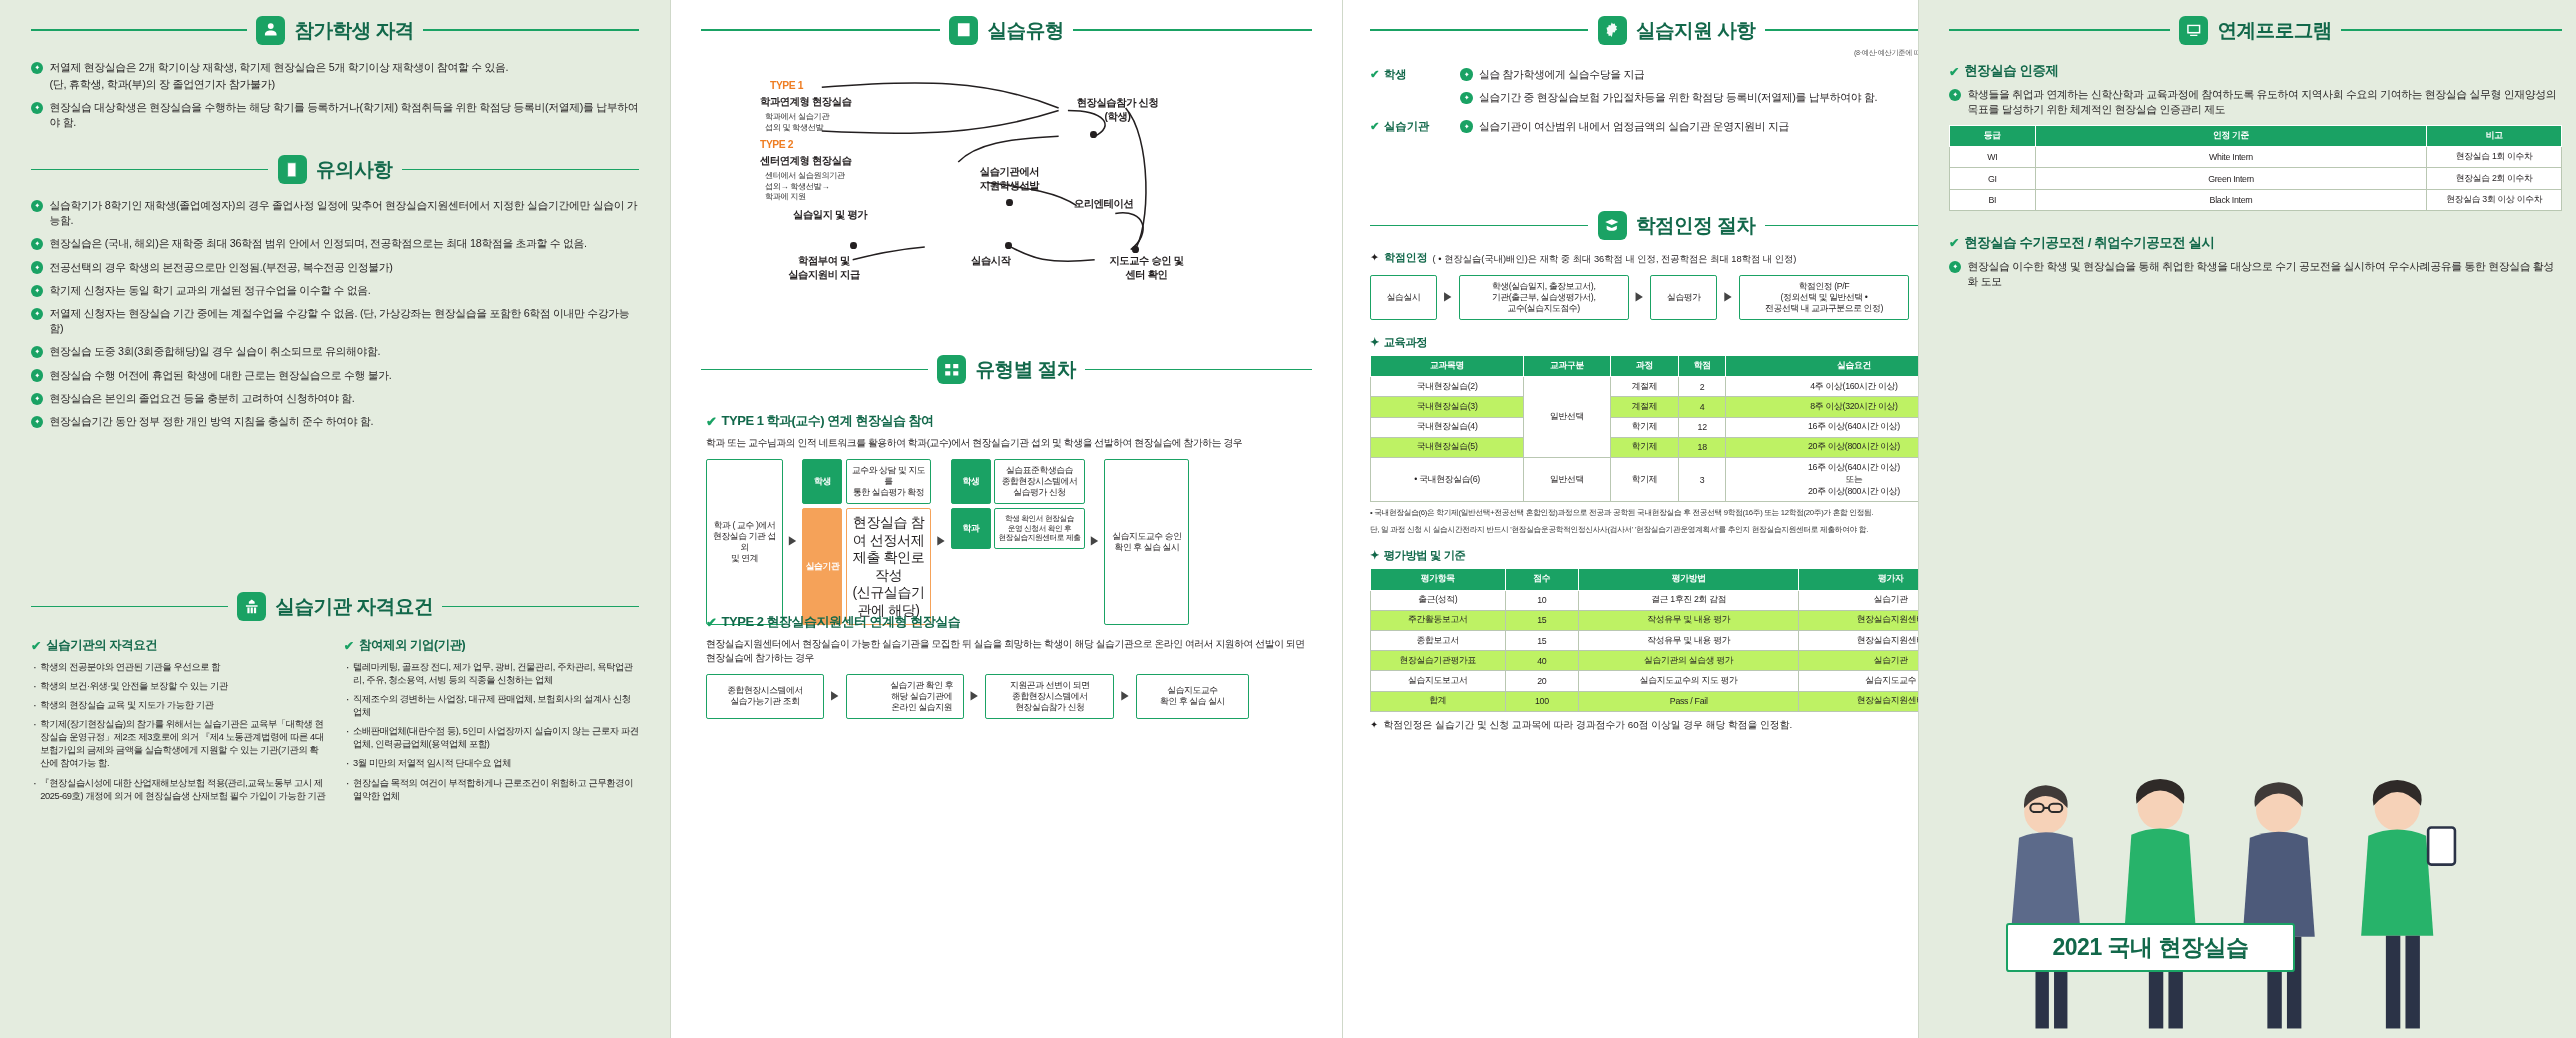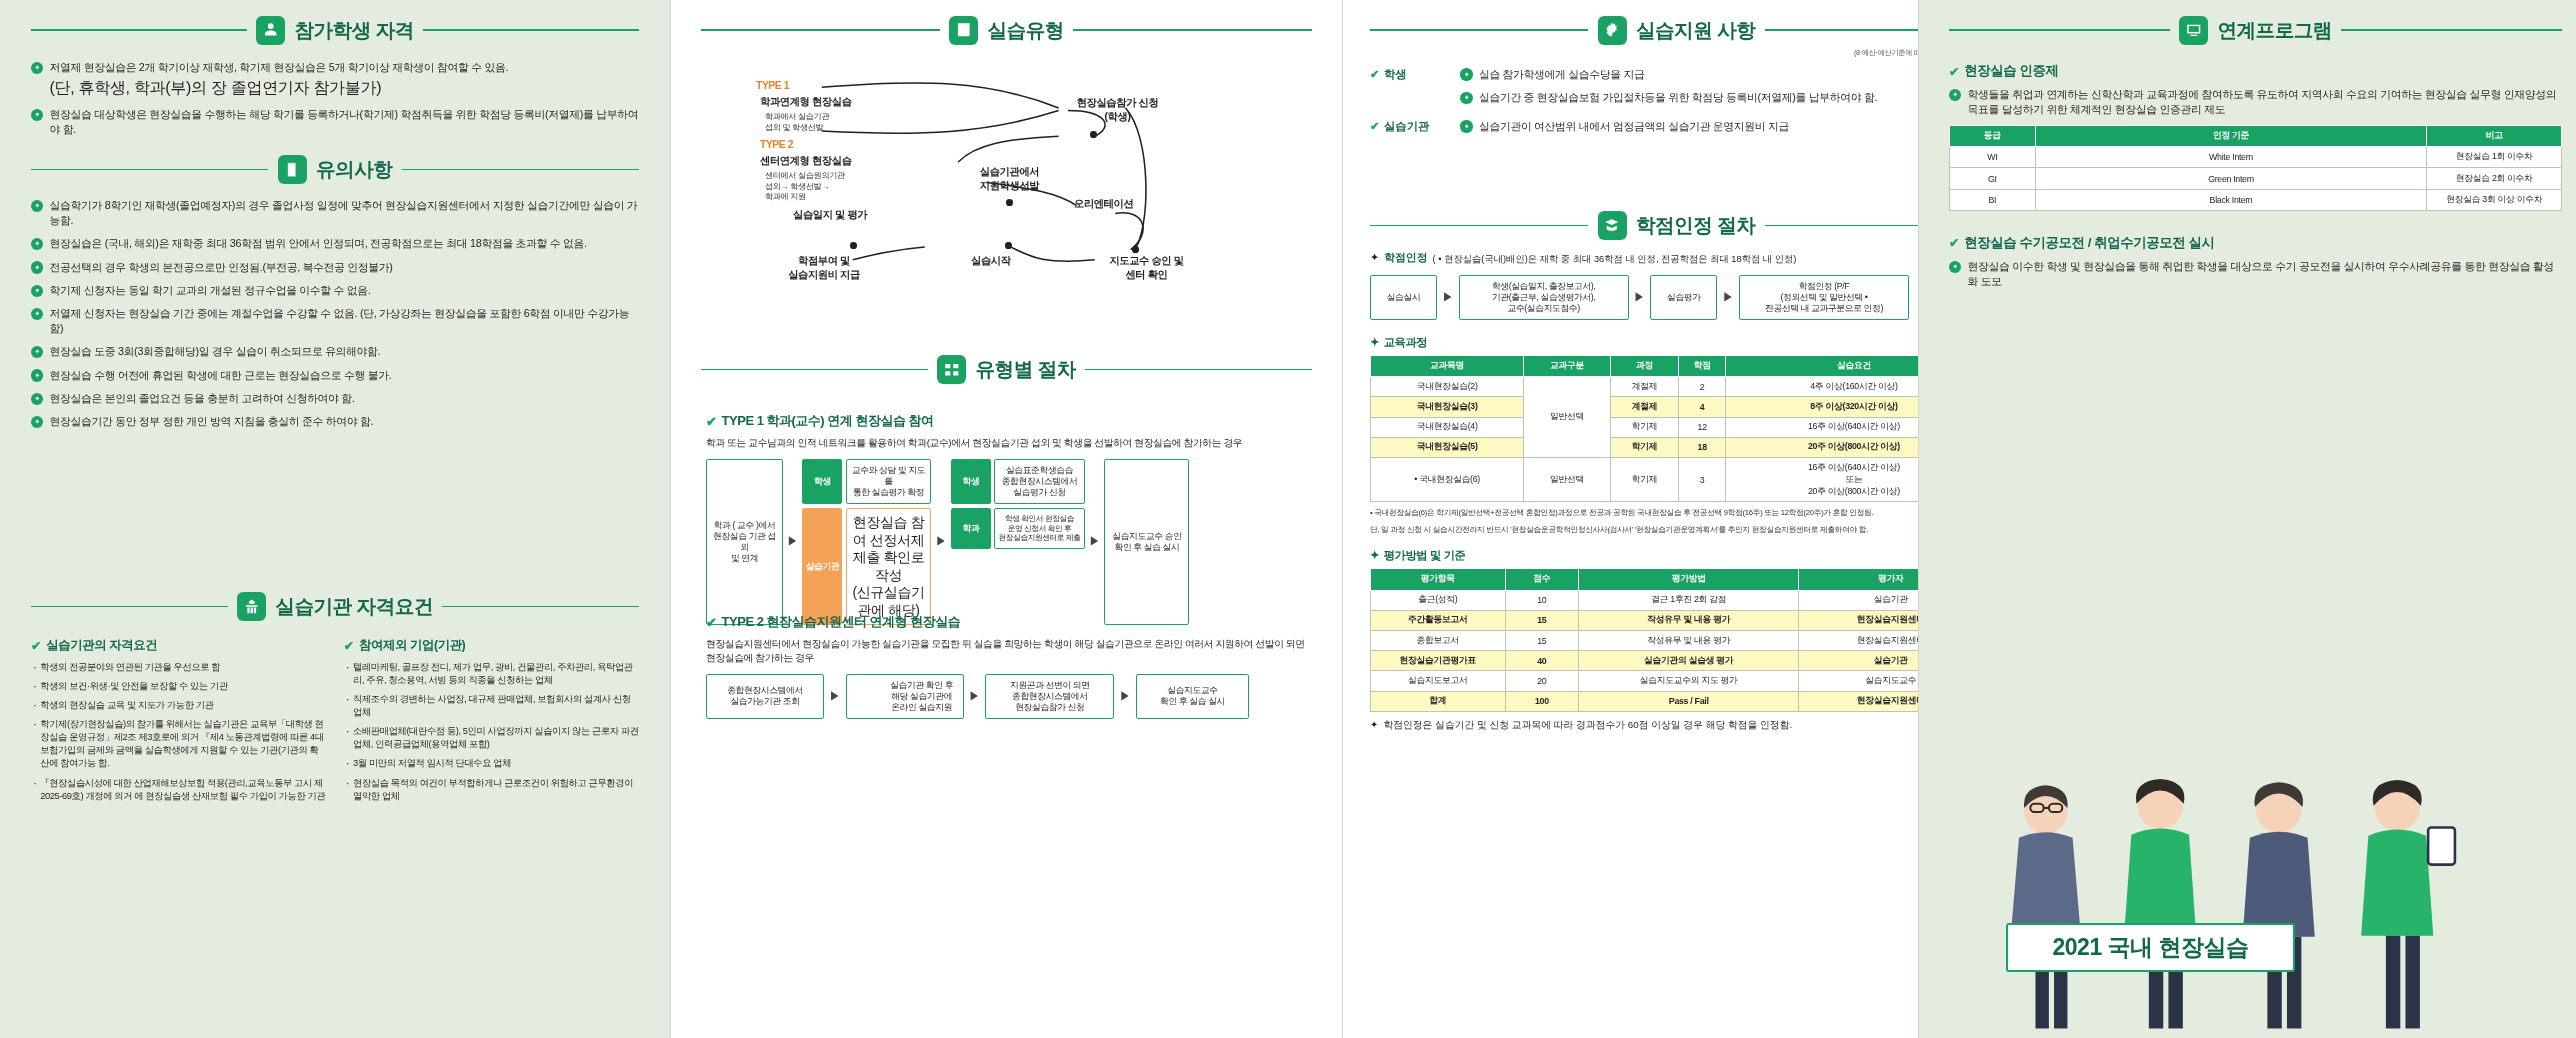--- a/index.html
+++ b/index.html
@@ -49,21 +49,21 @@
   ul.bullets > li {
     position:relative; padding-left:18.5px; margin-bottom:8.8px;
     font-size:10.8px; line-height:1.35; letter-spacing:-0.3px;
   }
   ul.bullets > li .bi {
     position:absolute; left:0; top:1.5px;
     width:12.4px; height:12.4px; border-radius:50%;
     background:#1aa264; color:#fff; font-size:7.2px;
     display:flex; align-items:center; justify-content:center;
   }
-  .sub-note { display:block; font-size:16px; margin-top:2.1px; }
+  .sub-note { display:block; font-size:11px; margin-top:2.1px; }
 
   
   .chk-head {
     font-size:12.4px; font-weight:bold; color:#12684a;
     display:flex; align-items:center; gap:5.2px; margin-bottom:7.2px;
     letter-spacing:-0.4px;
   }
   .chk-head .ck { color:#1aa264; font-size:12.4px; }
 
   
@@ -103,21 +103,21 @@
 
   
   table.gtab { border-collapse:collapse; width:100%; font-size:8.8px; letter-spacing:-0.3px; }
   table.gtab th {
     background:#1aa264; color:#fff; font-weight:bold;
     border:0.5px solid #ffffff; padding:4.1px 2.1px; text-align:center;
   }
   table.gtab td {
     border:0.5px solid #b9c7b2; padding:3.6px 3.1px; text-align:center; background:#fff;
   }
-  table.gtab tr.alt td { background:#fef9c3;font-weight:bold; }
+  table.gtab tr.alt td { background:#bef264; }
 
   .tbl-cap {
     font-size:11.3px; font-weight:bold; color:#12684a;
     display:flex; align-items:center; gap:4.6px; margin-bottom:5.2px; letter-spacing:-0.4px;
   }
   .foot-note { font-size:7.7px; line-height:1.45; letter-spacing:-0.3px; color:#333; margin-top:5.2px; }
   .tiny-right { font-size:7.2px; color:#555; text-align:right; letter-spacing:-0.3px; }
 
   
   table.wtab { border-collapse:collapse; width:100%; font-size:8.8px; letter-spacing:-0.3px; background:#fff; }
@@ -256,21 +256,21 @@
         <path d="M240 140 C 430 150, 560 145, 700 100" stroke="#231f20" fill="none" stroke-width="3"></path>
         <path d="M718 100 C 790 100, 810 130, 770 150" stroke="#231f20" fill="none" stroke-width="3"></path>
         <path d="M700 150 C 600 155, 540 165, 505 200" stroke="#231f20" fill="none" stroke-width="3"></path>
         <path d="M560 240 C 640 250, 700 260, 735 285" stroke="#231f20" fill="none" stroke-width="3"></path>
         <path d="M810 300 C 870 290, 880 340, 840 370" stroke="#231f20" fill="none" stroke-width="3"></path>
         <path d="M770 390 C 660 400, 640 380, 600 362" stroke="#231f20" fill="none" stroke-width="3"></path>
         <path d="M440 365 C 380 370, 340 380, 300 390" stroke="#231f20" fill="none" stroke-width="3"></path>
         <path d="M830 95 C 880 150, 880 330, 845 375" stroke="#231f20" fill="none" stroke-width="3"></path>
       </svg>
 
-      <div class="flabel orange" style="left:58px; top:20.6px;">TYPE 1</div>
+      <div class="flabel orange" style="left:72px; top:20.6px;">TYPE 1</div>
       <div class="flabel" style="left:62px; top:36px;">학과연계형 현장실습</div>
       <div class="fsmall" style="left:67px; top:53px; width:118px; white-space:pre-line;">학과에서 실습기관
 섭외 및 학생선발</div>
 
       <div class="flabel orange" style="left:62px; top:80px;">TYPE 2</div>
       <div class="flabel" style="left:62px; top:95px;">센터연계형 현장실습</div>
       <div class="fsmall" style="left:67px; top:112px; width:124px; white-space:pre-line;">센터에서 실습원의기관
 섭외→ 학생선발→
 학과에 지원</div>
 

